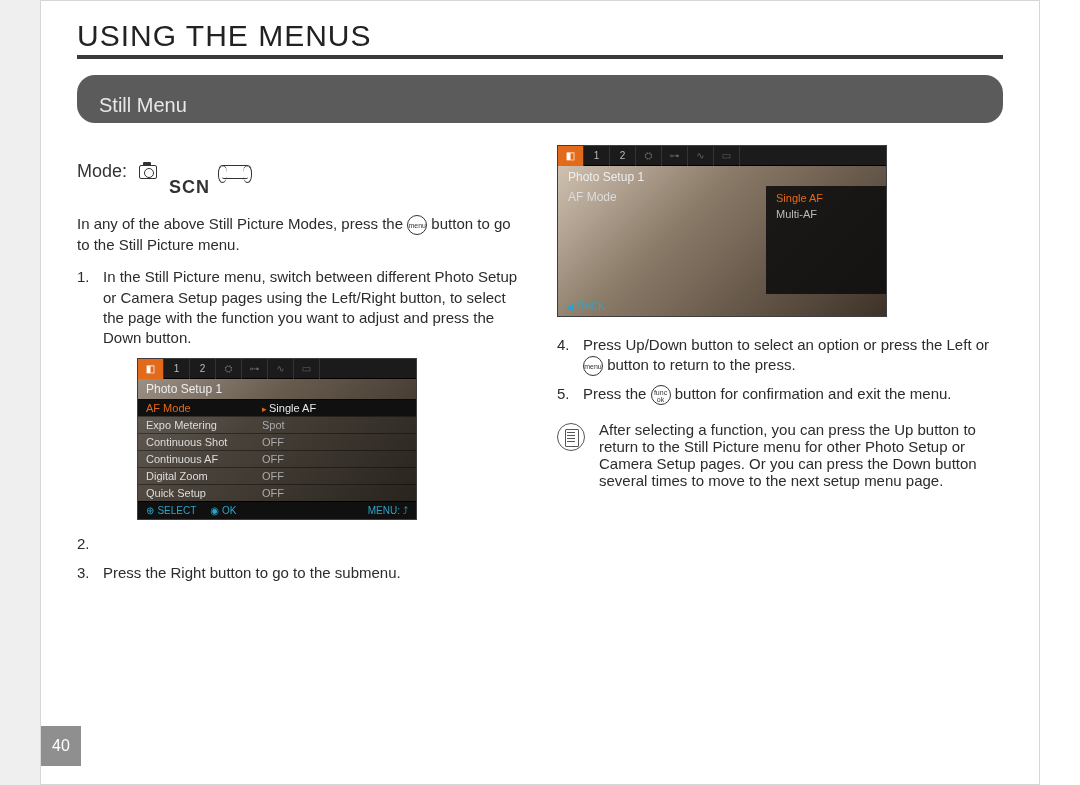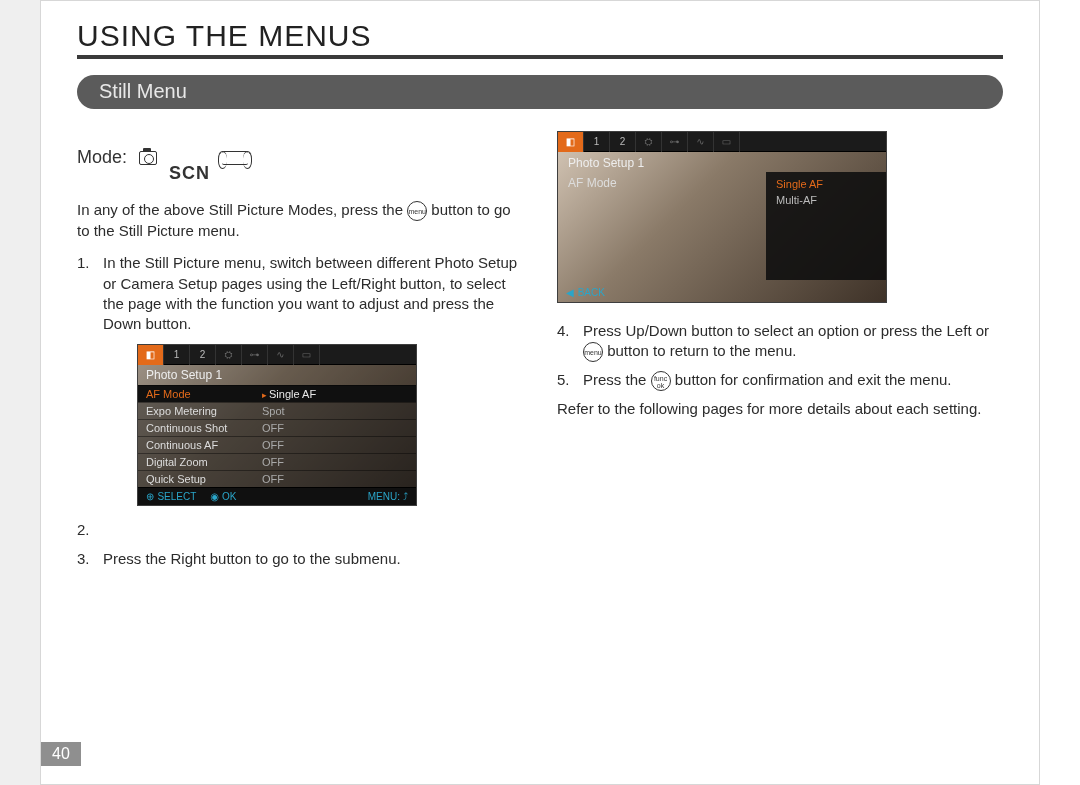--- a/index.html
+++ b/index.html
@@ -30,21 +30,21 @@
     font-weight: 400;
     letter-spacing: 1px;
     font-size: 30px;
     color: #222;
   }
   .pill {
     margin: 14px 36px 12px 36px;
     background: #5b5b5b;
     color: #e8e8e8;
     font-size: 20px;
-    padding: 5px 22px 6px 22px;
+    padding: 19px 22px 6px 22px;
     border-radius: 18px;
   }
   .content {
     display: flex;
     gap: 34px;
     padding: 10px 36px 0 36px;
     font-size: 15px;
     color: #2c2c2c;
   }
   .col { flex: 1 1 0; min-width: 0; }
@@ -125,21 +125,21 @@
   .lcd2 .opt-col .opt.sel { color:#e36a1a;}
   .lcd2 .lcd-back {
     position:absolute;left:8px;bottom:4px;color:#2aa5c9;font-size:10px;
     display:flex;align-items:center;gap:4px;
   }
   .lcd2-body{ position:relative; height:150px;}
   .lcd2 .lcd-head2 { padding:4px 10px; color:#eee; font-size:12px;}
   .lcd2 .af-line { padding:2px 10px; color:#ddd; font-size:12px;}
   .page-num {
     position:absolute; left:0; bottom:18px;
-    width:40px; height:24px;
+    width:40px; height:40px;
     background:#8f8f8f; color:#fff;
     display:flex;align-items:center;justify-content:center;
     font-size:16px;
   }
   .left-strip {
     position:absolute; left:0; top:0; width:40px; height:785px;
     background:#efefef;
   }
 </style>
 </head>
@@ -255,32 +255,35 @@
           <div class="lcd-back">◀ <span>BACK</span></div>
         </div>
       </div>
 
       <ol class="steps">
         <li>
           <span class="num">4.</span>
           <span>
             <span>Press Up/Down button to select an option or press the Left or </span>
             <span class="ico-btn">menu</span>
-            <span> button to return to the menu.</span>
+            <span> button to return to the press.</span>
           </span>
         </li>
         <li>
           <span class="num">5.</span>
           <span>
             <span>Press the </span>
             <span class="ico-btn">func ok</span>
             <span> button for confirmation and exit the menu.</span>
           </span>
         </li>
       </ol>
 
-
-      <p class="para">Refer to the following pages for more details about each setting.</p>
+      <div class="note-row">
+        <span class="ico-note"></span>
+        <span>After selecting a function, you can press the Up button to return to the Still Picture menu for other Photo Setup or Camera Setup pages. Or you can press the Down button several times to move to the next setup menu page.</span>
+      </div>
+
     </div>
   </div>
 
   <div class="page-num">40</div>
 </div>
 
 </body></html>

